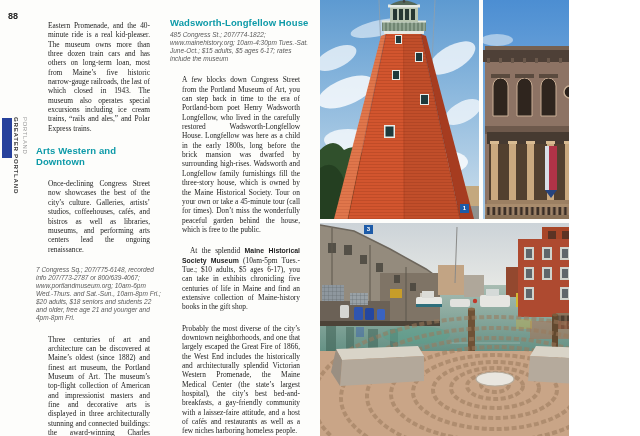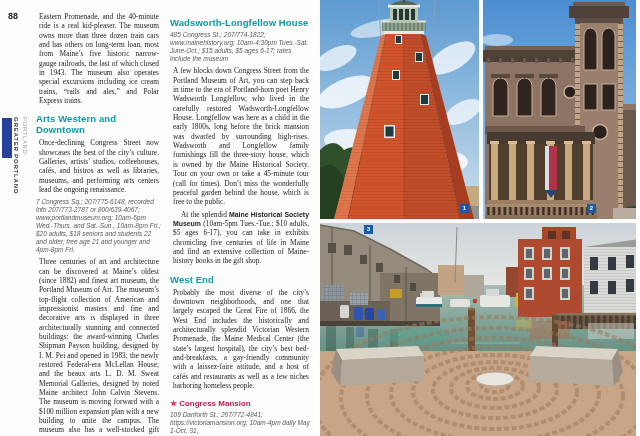--- a/index.html
+++ b/index.html
@@ -1,30 +1,30 @@
 <!DOCTYPE html>
 <html><head>
 <meta charset="utf-8">
 <style>
   html,body{margin:0;padding:0;background:#ffffff;}
-  .page{position:relative;width:636px;height:436px;background:#fdfdfb;overflow:hidden;
+  .page{position:relative;width:569px;height:436px;background:#fdfdfb;overflow:hidden;
         font-family:"Liberation Serif",serif;color:#1c1c1c;}
   .page-number{position:absolute;top:11px;left:8px;font:bold 9px "Liberation Sans",sans-serif;color:#222;}
   
   .edge-tab{position:absolute;left:2px;top:117px;width:28px;height:110px;}
   .tab-block{position:absolute;left:0;top:1px;width:10px;height:40px;background:#27419c;}
   .tab-chapter{position:absolute;left:11px;top:0;writing-mode:vertical-rl;
                font:bold 6.2px "Liberation Sans",sans-serif;letter-spacing:.7px;color:#3a3a3a;}
   .tab-section{position:absolute;left:20px;top:0;writing-mode:vertical-rl;
                font:6px "Liberation Sans",sans-serif;letter-spacing:.6px;color:#9a9a9a;}
   
   .col{position:absolute;top:9px;}
   .col-left{left:36px;width:126px;}
   .col-mid{left:170px;width:142px;}
-  p.body{font-size:7.4px;line-height:9.35px;text-align:justify;margin:3px;}
+  p.body{font-size:7.4px;line-height:9.35px;text-align:justify;margin:12px;}
   p.body .inbold{font-weight:bold;font-family:"Liberation Sans",sans-serif;font-size:6.9px;}
   .indent{text-indent:8px;}
   h2.sect{font:bold 9.5px "Liberation Sans",sans-serif;color:#0d9aa8;margin:8px 0 3px;letter-spacing:.1px;}
   h3.listing{font:bold 8px "Liberation Sans",sans-serif;color:#b62359;margin:9px 0 2.5px;}
   h3.listing .star{color:#e0326b;font-size:8px;margin-right:2px;}
   p.details{font:italic 6.5px/8.1px "Liberation Sans",sans-serif;color:#5a5a5a;margin:0 0 2px;}
   
   figure{position:absolute;margin:0;overflow:hidden;background:#cfe0ec;}
   #ph1{left:320px;top:0;width:159px;height:219px;}
   #ph2{left:483px;top:0;width:157px;height:219px;}
@@ -52,21 +52,20 @@
     <p class="body">Once-declining Congress Street now showcases the best of the city’s culture. Galleries, artists’ studios, coffeehouses, cafés, and bistros as well as libraries, museums, and performing arts centers lead the ongoing renaissance.</p>
     <p class="details">7 Congress Sq.; 207/775-6148, recorded info 207/773-2787 or 800/639-4067; www.portlandmuseum.org; 10am-6pm Wed.-Thurs. and Sat.-Sun., 10am-8pm Fri.; $20 adults, $18 seniors and students 22 and older, free age 21 and younger and 4pm-8pm Fri.</p>
     <p class="body"><span>Three centuries of art and architecture can be discovered at Maine’s oldest (since 1882) and finest art museum, the Portland Museum of Art. The museum’s top-flight collection of American and impressionist masters and fine and decorative arts is displayed in three architecturally stunning and connected buildings: the award-winning Charles Shipman Payson building, designed by I. M. Pei and opened in 1983; the newly restored Federal-era McLellan House; and the beaux arts L. D. M. Sweat Memorial Galleries, designed by noted Maine architect John Calvin Stevens. The museum is moving forward with a $100 million expansion plan with a new building to unite the campus. The museum also has a well-stocked gift shop and an excellent café open daily. Check the website for current family activities, lectures, and other events, including </span></p>
   </div>
 
   <div class="col col-mid">
     <h2 class="sect">Wadsworth-Longfellow House</h2>
     <p class="details">485 Congress St.; 207/774-1822; www.mainehistory.org; 10am-4:30pm Tues.-Sat. June-Oct.; $15 adults, $5 ages 6-17; rates include the museum</p>
     <p class="body">A few blocks down Congress Street from the Portland Museum of Art, you can step back in time to the era of Portland-born poet Henry Wadsworth Longfellow, who lived in the carefully restored Wadsworth-Longfellow House. Longfellow was here as a child in the early 1800s, long before the brick mansion was dwarfed by surrounding high-rises. Wadsworth and Longfellow family furnishings fill the three-story house, which is owned by the Maine Historical Society. Tour on your own or take a 45-minute tour (call for times). Don’t miss the wonderfully peaceful garden behind the house, which is free to the public.</p>
     <p class="body indent"><span>At the splendid </span><span class="inbold">Maine Historical Society Museum</span><span> (10am-5pm Tues.-Tue.; $10 adults, $5 ages 6-17), you can take in exhibits chronicling five centuries of life in Maine and find an extensive collection of Maine-history books in the gift shop.</span></p>
-    <h2 class="sect">West End</h2>
     <p class="body">Probably the most diverse of the city’s downtown neighborhoods, and one that largely escaped the Great Fire of 1866, the West End includes the historically and architecturally splendid Victorian Western Promenade, the Maine Medical Center (the state’s largest hospital), the city’s best bed-and-breakfasts, a gay-friendly community with a laissez-faire attitude, and a host of cafés and restaurants as well as a few niches harboring homeless people.</p>
     <h3 class="listing">
       <span class="star">★</span><span>Congress Mansion</span>
     </h3>
     <p class="details">109 Danforth St.; 207/772-4841; https://victoriamansion.org; 10am-4pm daily May 1-Oct. 31,</p>
 
   </div>
 
   <figure id="ph1">
     <svg viewBox="0 0 159 219" preserveAspectRatio="none">

